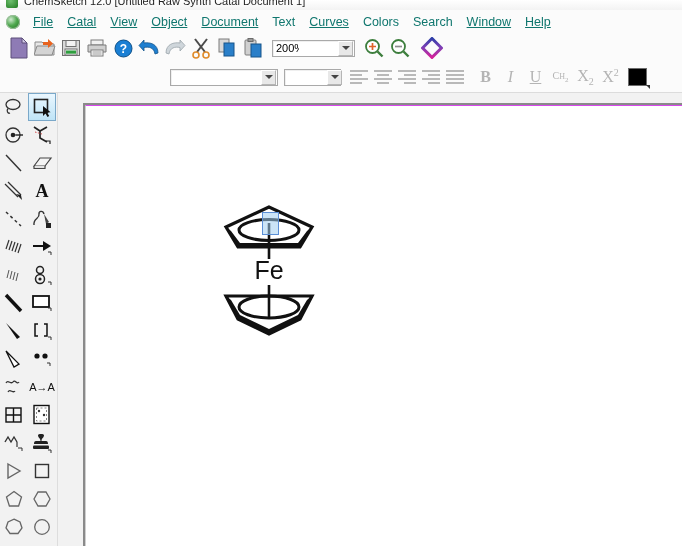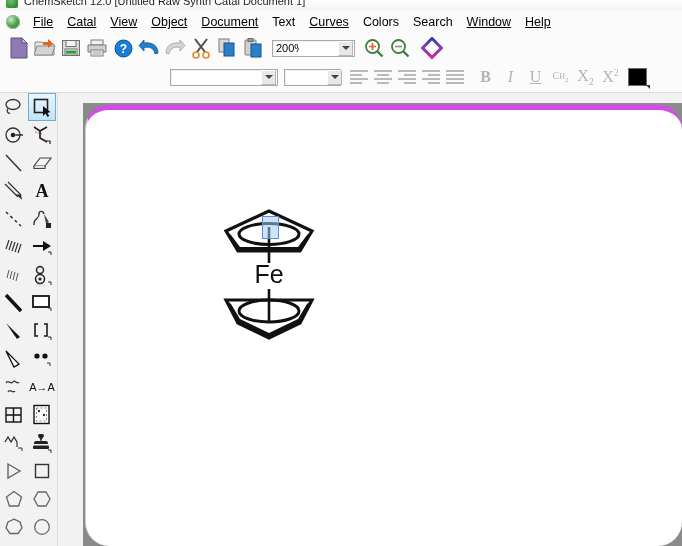--- a/index.html
+++ b/index.html
@@ -35,21 +35,21 @@
     display:flex;align-items:center;
   }
   .menu-appicon{
     width:14px;height:14px;margin-left:6px;margin-right:6px;
     border-radius:50%;
     background:radial-gradient(circle at 35% 32%,#cfe9cf 0%,#4fa84f 45%,#1c6b1c 100%);
     box-shadow:0 0 0 1px #9bbf9b inset;
     flex:none;
   }
   .menu-item{
-    padding:2px 7px;font-size:12.5px;color:#000000;white-space:nowrap;cursor:default;
+    padding:2px 7px;font-size:12.5px;color:#0f766e;white-space:nowrap;cursor:default;
   }
   .menu-item .ul{text-decoration:underline;}
 
   
   .toolbar1{
     position:absolute;left:0;top:34px;width:682px;height:28px;
     background:#fbfbfb;display:flex;align-items:center;
   }
   .tb-btn{
     width:26px;height:26px;display:flex;align-items:center;justify-content:center;
@@ -116,21 +116,21 @@
   .canvas-wrap{
     position:absolute;left:58px;top:93px;width:624px;height:453px;
     background:#f2f2f2;
   }
   .canvas-shadow{
     position:absolute;left:25px;top:10px;right:-2px;bottom:-2px;
     background:#8a8a8a;
   }
   .canvas{
     position:absolute;left:27px;top:12px;right:0px;bottom:0px;
-    background:#ffffff;border-top:5px solid #d946ef;border-left:1px solid #cfcfcf;border-radius:24px;
+    background:#ffffff;border-top:1px solid #d946ef;border-left:1px solid #cfcfcf;
   }
 
   
   .structure{position:absolute;left:128px;top:95px;width:110px;height:140px;}
 
   .sel-box{
     position:absolute;border:1px solid #5b8fd6;background:rgba(160,205,240,0.55);
   }
   svg{display:block;}
 </style>

